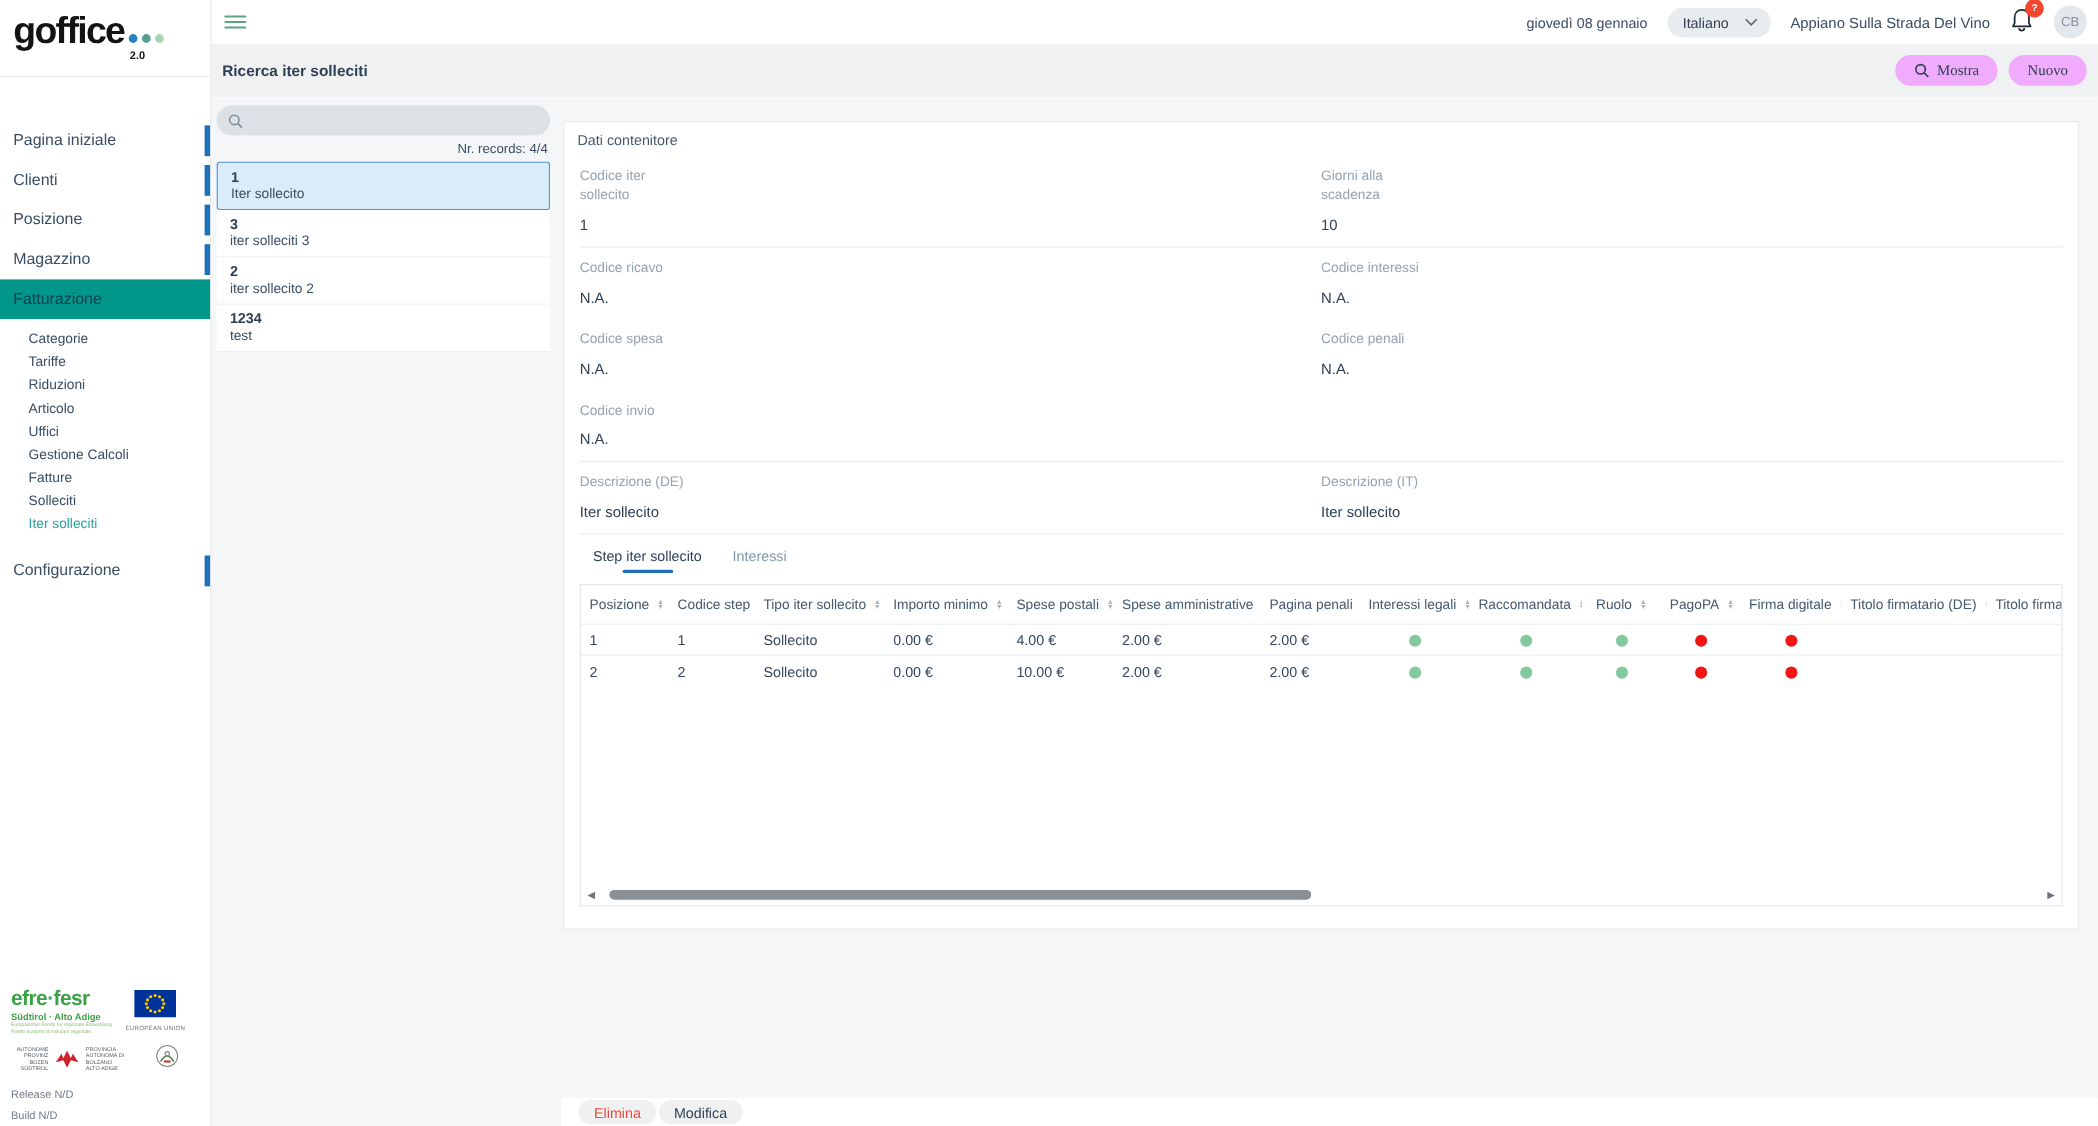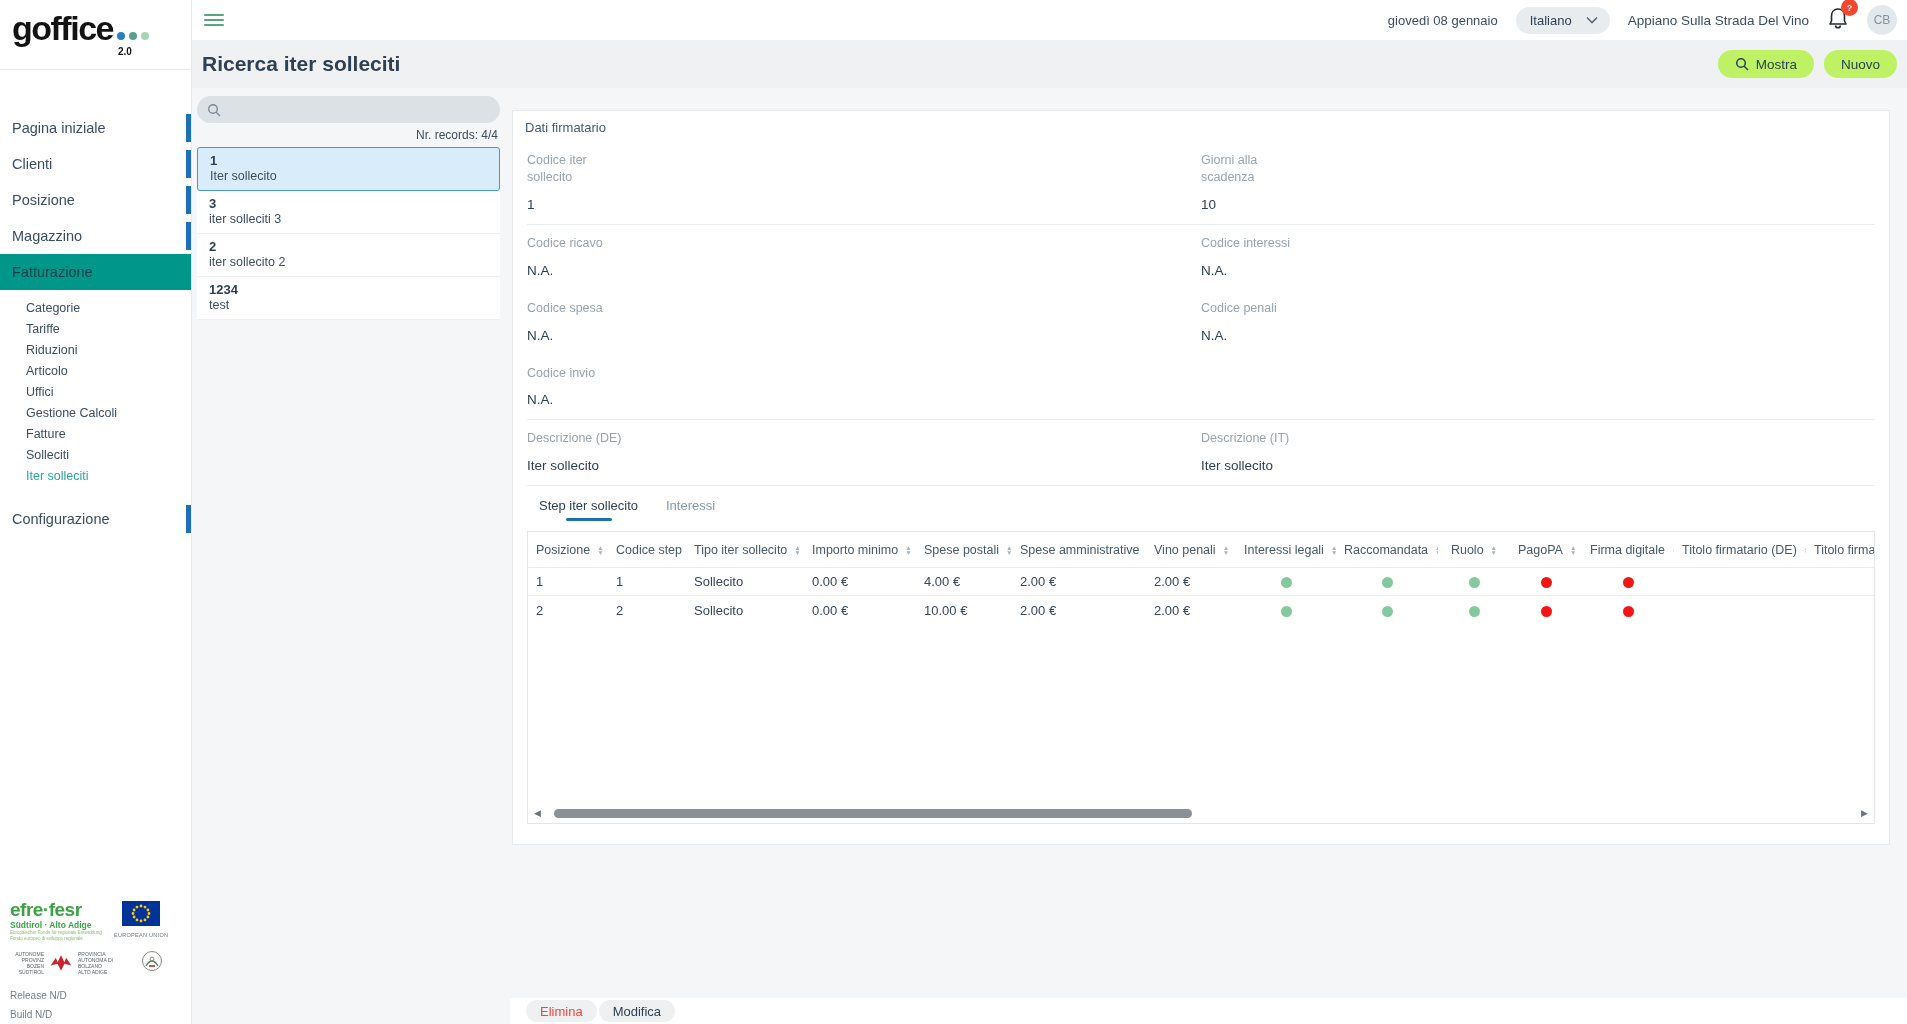--- a/index.html
+++ b/index.html
@@ -62,25 +62,25 @@
     height:27px; padding:0 12px 0 14px; font-size:13px; color:#2e4154; cursor:pointer; }
   .top-location { font-size:13.5px; color:#3a4d63; }
   .bell-wrap { position:relative; cursor:pointer; }
   .badge { position:absolute; top:-7px; right:-9px; width:17px; height:17px; border-radius:50%;
     background:#f4452e; color:#fff; font-size:9px; font-weight:bold;
     display:flex; align-items:center; justify-content:center; }
   .avatar { width:30px; height:30px; border-radius:50%; background:#e3e8ec; color:#8493a3;
     font-size:12px; display:flex; align-items:center; justify-content:center; cursor:pointer; }
 
   .header-band { height:48px; background:#f0f1f3; display:flex; align-items:center; padding:0 10px; }
-  .page-title { font-size:21px; font-weight:bold; color:#2e4154; }
+  .page-title { font-size:14px; font-weight:bold; color:#2e4154; }
   .header-actions { margin-left:auto; display:flex; gap:10px; }
-  .pill-btn { background:#bef264; border:none; border-radius:15px; height:28px; padding:0 17px;
+  .pill-btn { background:#f0abfc; border:none; border-radius:15px; height:28px; padding:0 17px;
     font-size:13.5px; color:#2e4154; display:flex; align-items:center; gap:7px; cursor:pointer;
-    font-family:Liberation Sans, sans-serif; }
+    font-family:Liberation Serif, serif; }
 
   .content { position:absolute; top:88px; left:0; right:0; bottom:0; }
 
   
   .list-col { position:absolute; left:5px; top:0; width:303px; }
   .search-pill { margin-top:8px; height:27px; background:#dce1e5; border-radius:14px;
     display:flex; align-items:center; padding:0 10px; }
   .search-pill input { border:none; background:transparent; outline:none; flex:1;
     font-size:13px; color:#2e4154; font-family:"Liberation Sans",sans-serif; margin-left:6px; }
   .records { text-align:right; font-size:12px; color:#3a4d63; margin:5px 2px 5px 0; }
@@ -293,21 +293,21 @@
               <div class="result-label">iter sollecito 2</div>
             </div>
             <div class="result-card">
               <div class="result-code">1234</div>
               <div class="result-label">test</div>
             </div>
           </div>
       </div>
 
       <div class="panel">
-        <div class="panel-title">Dati firmatario</div>
+        <div class="panel-title">Dati contenitore</div>
         <div class="form-area" id="form-area">
             <div class="form-row">
               <div class="form-col">
                 <div class="f-label narrow">Codice iter sollecito</div>
                 <div class="f-value">1</div>
               </div>
               <div class="form-col">
                 <div class="f-label narrow">Giorni alla scadenza</div>
                 <div class="f-value">10</div>
               </div>
@@ -389,21 +389,21 @@
                       <span>Spese postali</span>
                       <span class="sort">
                         <span>▲</span>
                         <span>▼</span>
                       </span>
                     </span></th>
                   <th style="width: 134px;"><span class="th-inner">
                       <span>Spese amministrative</span>
                     </span></th>
                   <th style="width: 90px;"><span class="th-inner">
-                      <span>Vino penali</span>
+                      <span>Pagina penali</span>
                       <span class="sort">
                         <span>▲</span>
                         <span>▼</span>
                       </span>
                     </span></th>
                   <th class="center" style="width: 100px;"><span class="th-inner">
                       <span>Interessi legali</span>
                       <span class="sort">
                         <span>▲</span>
                         <span>▼</span>

